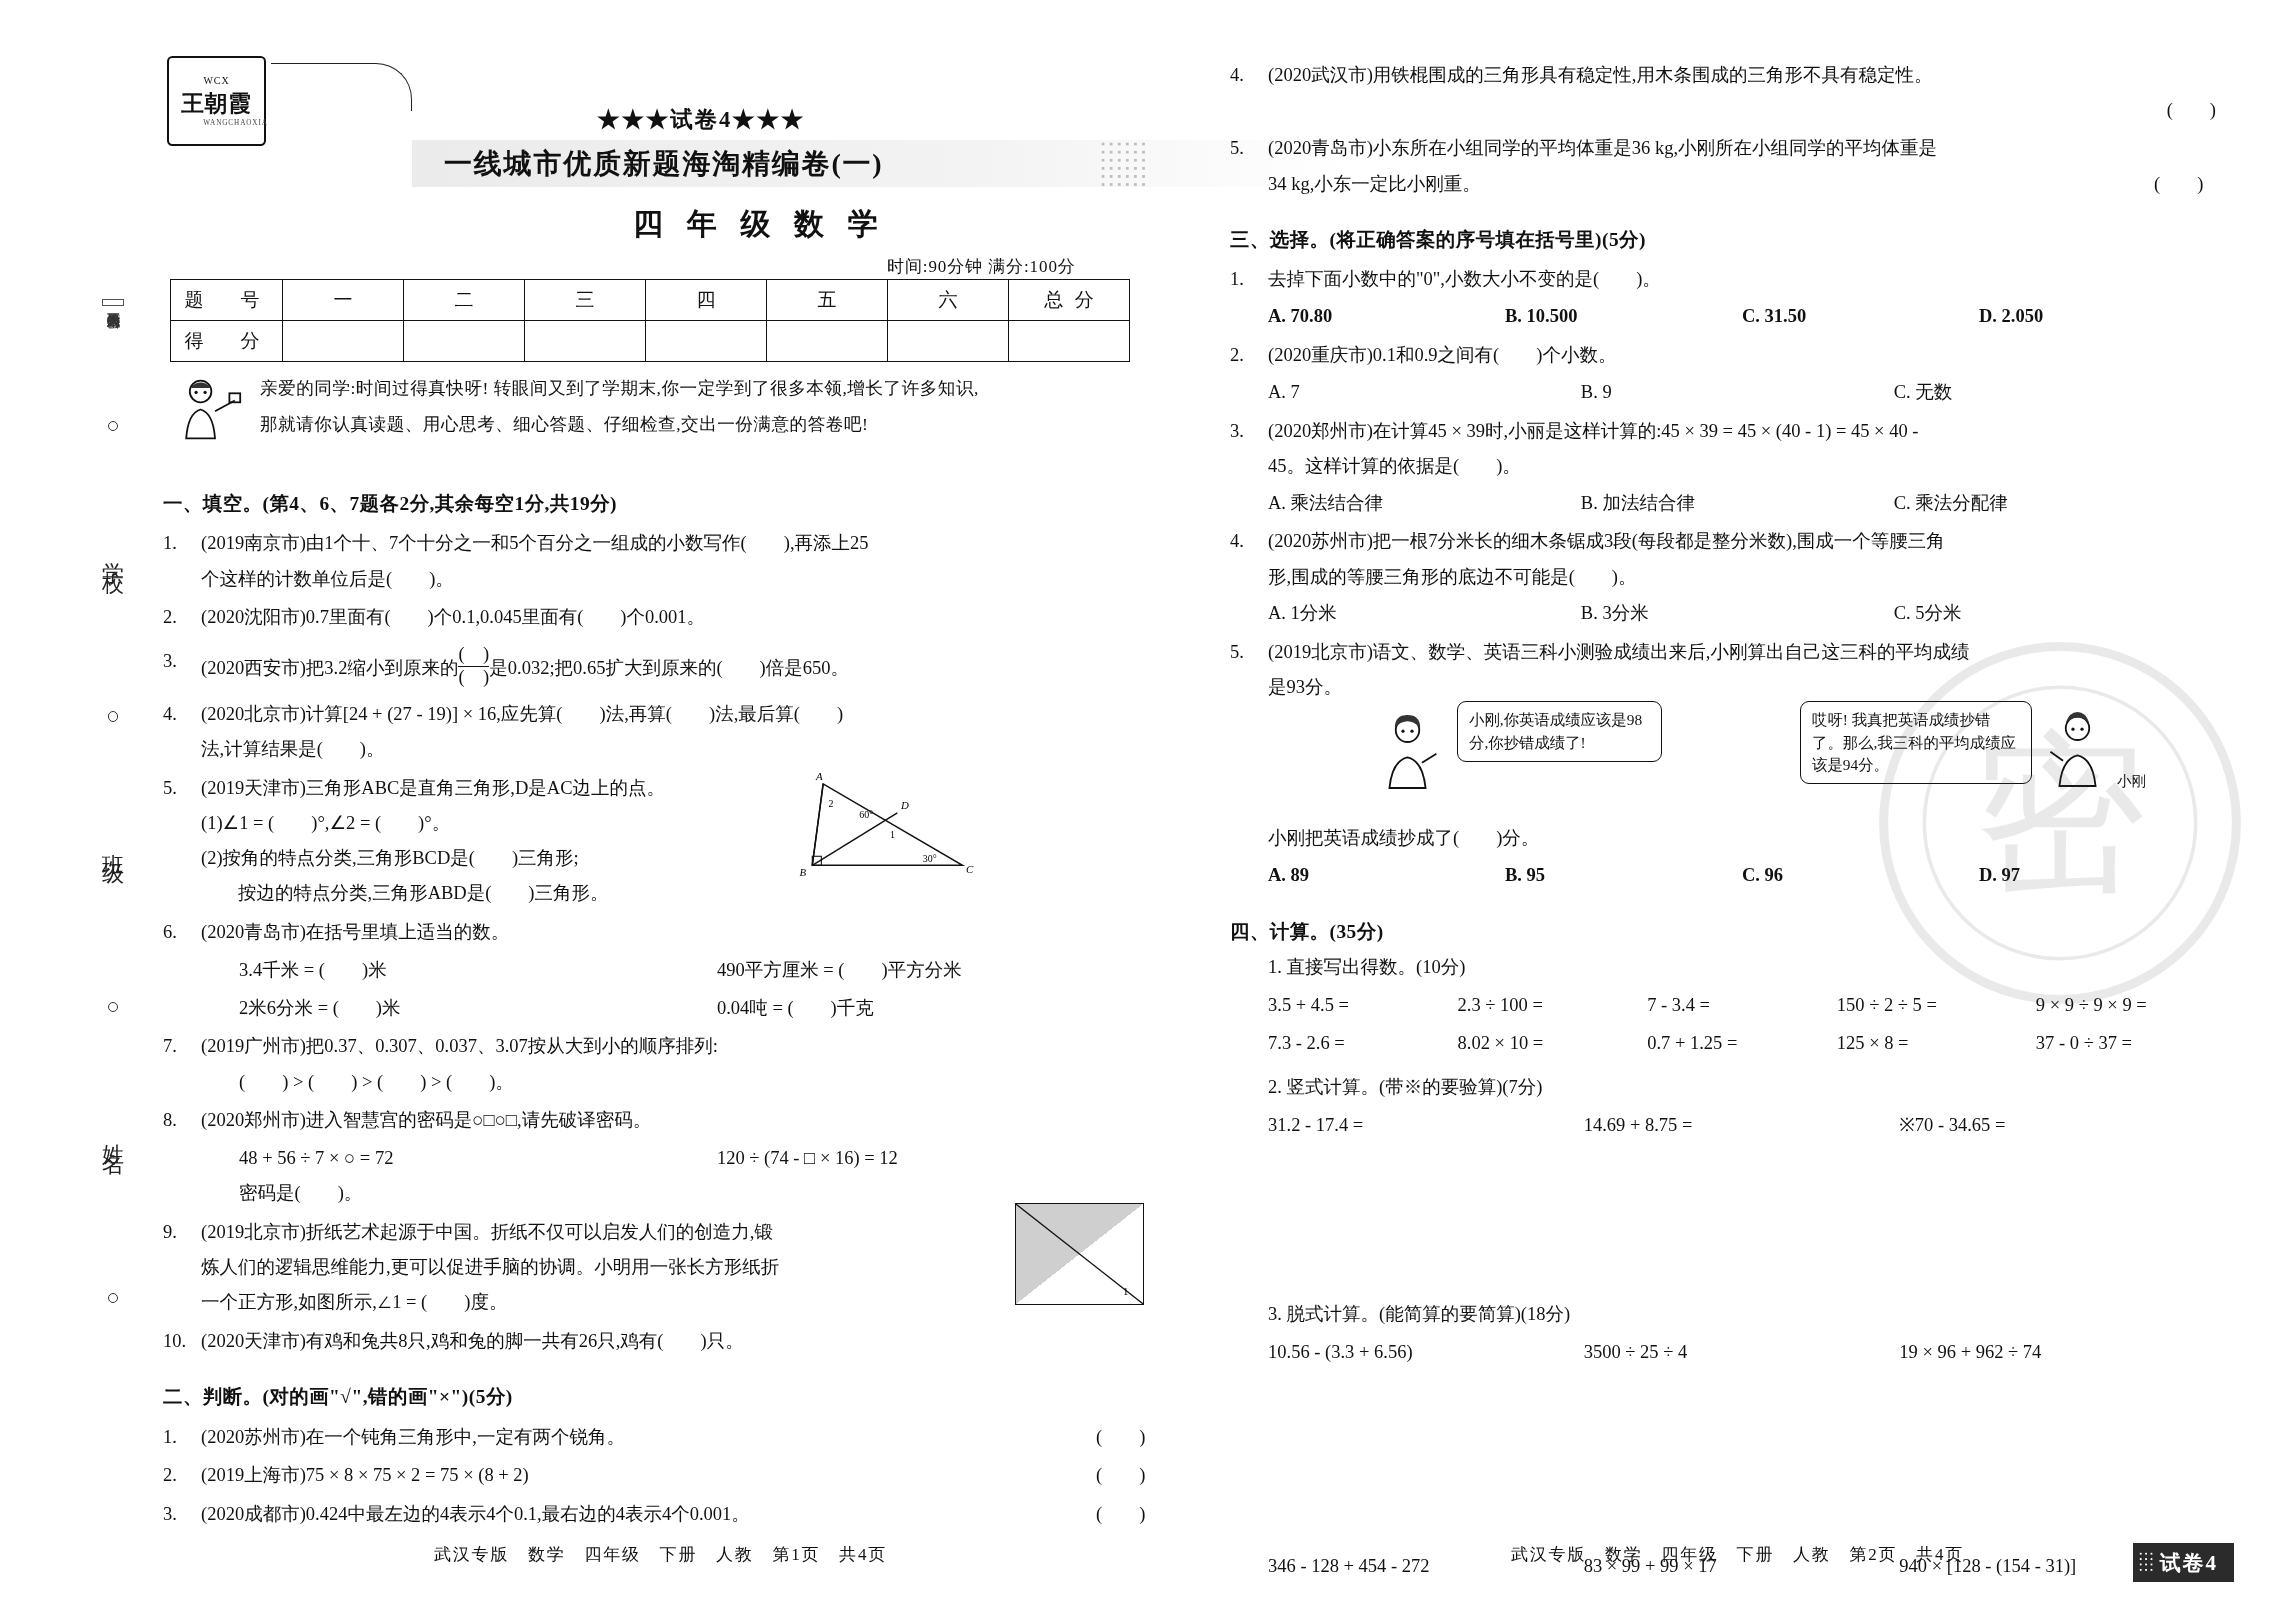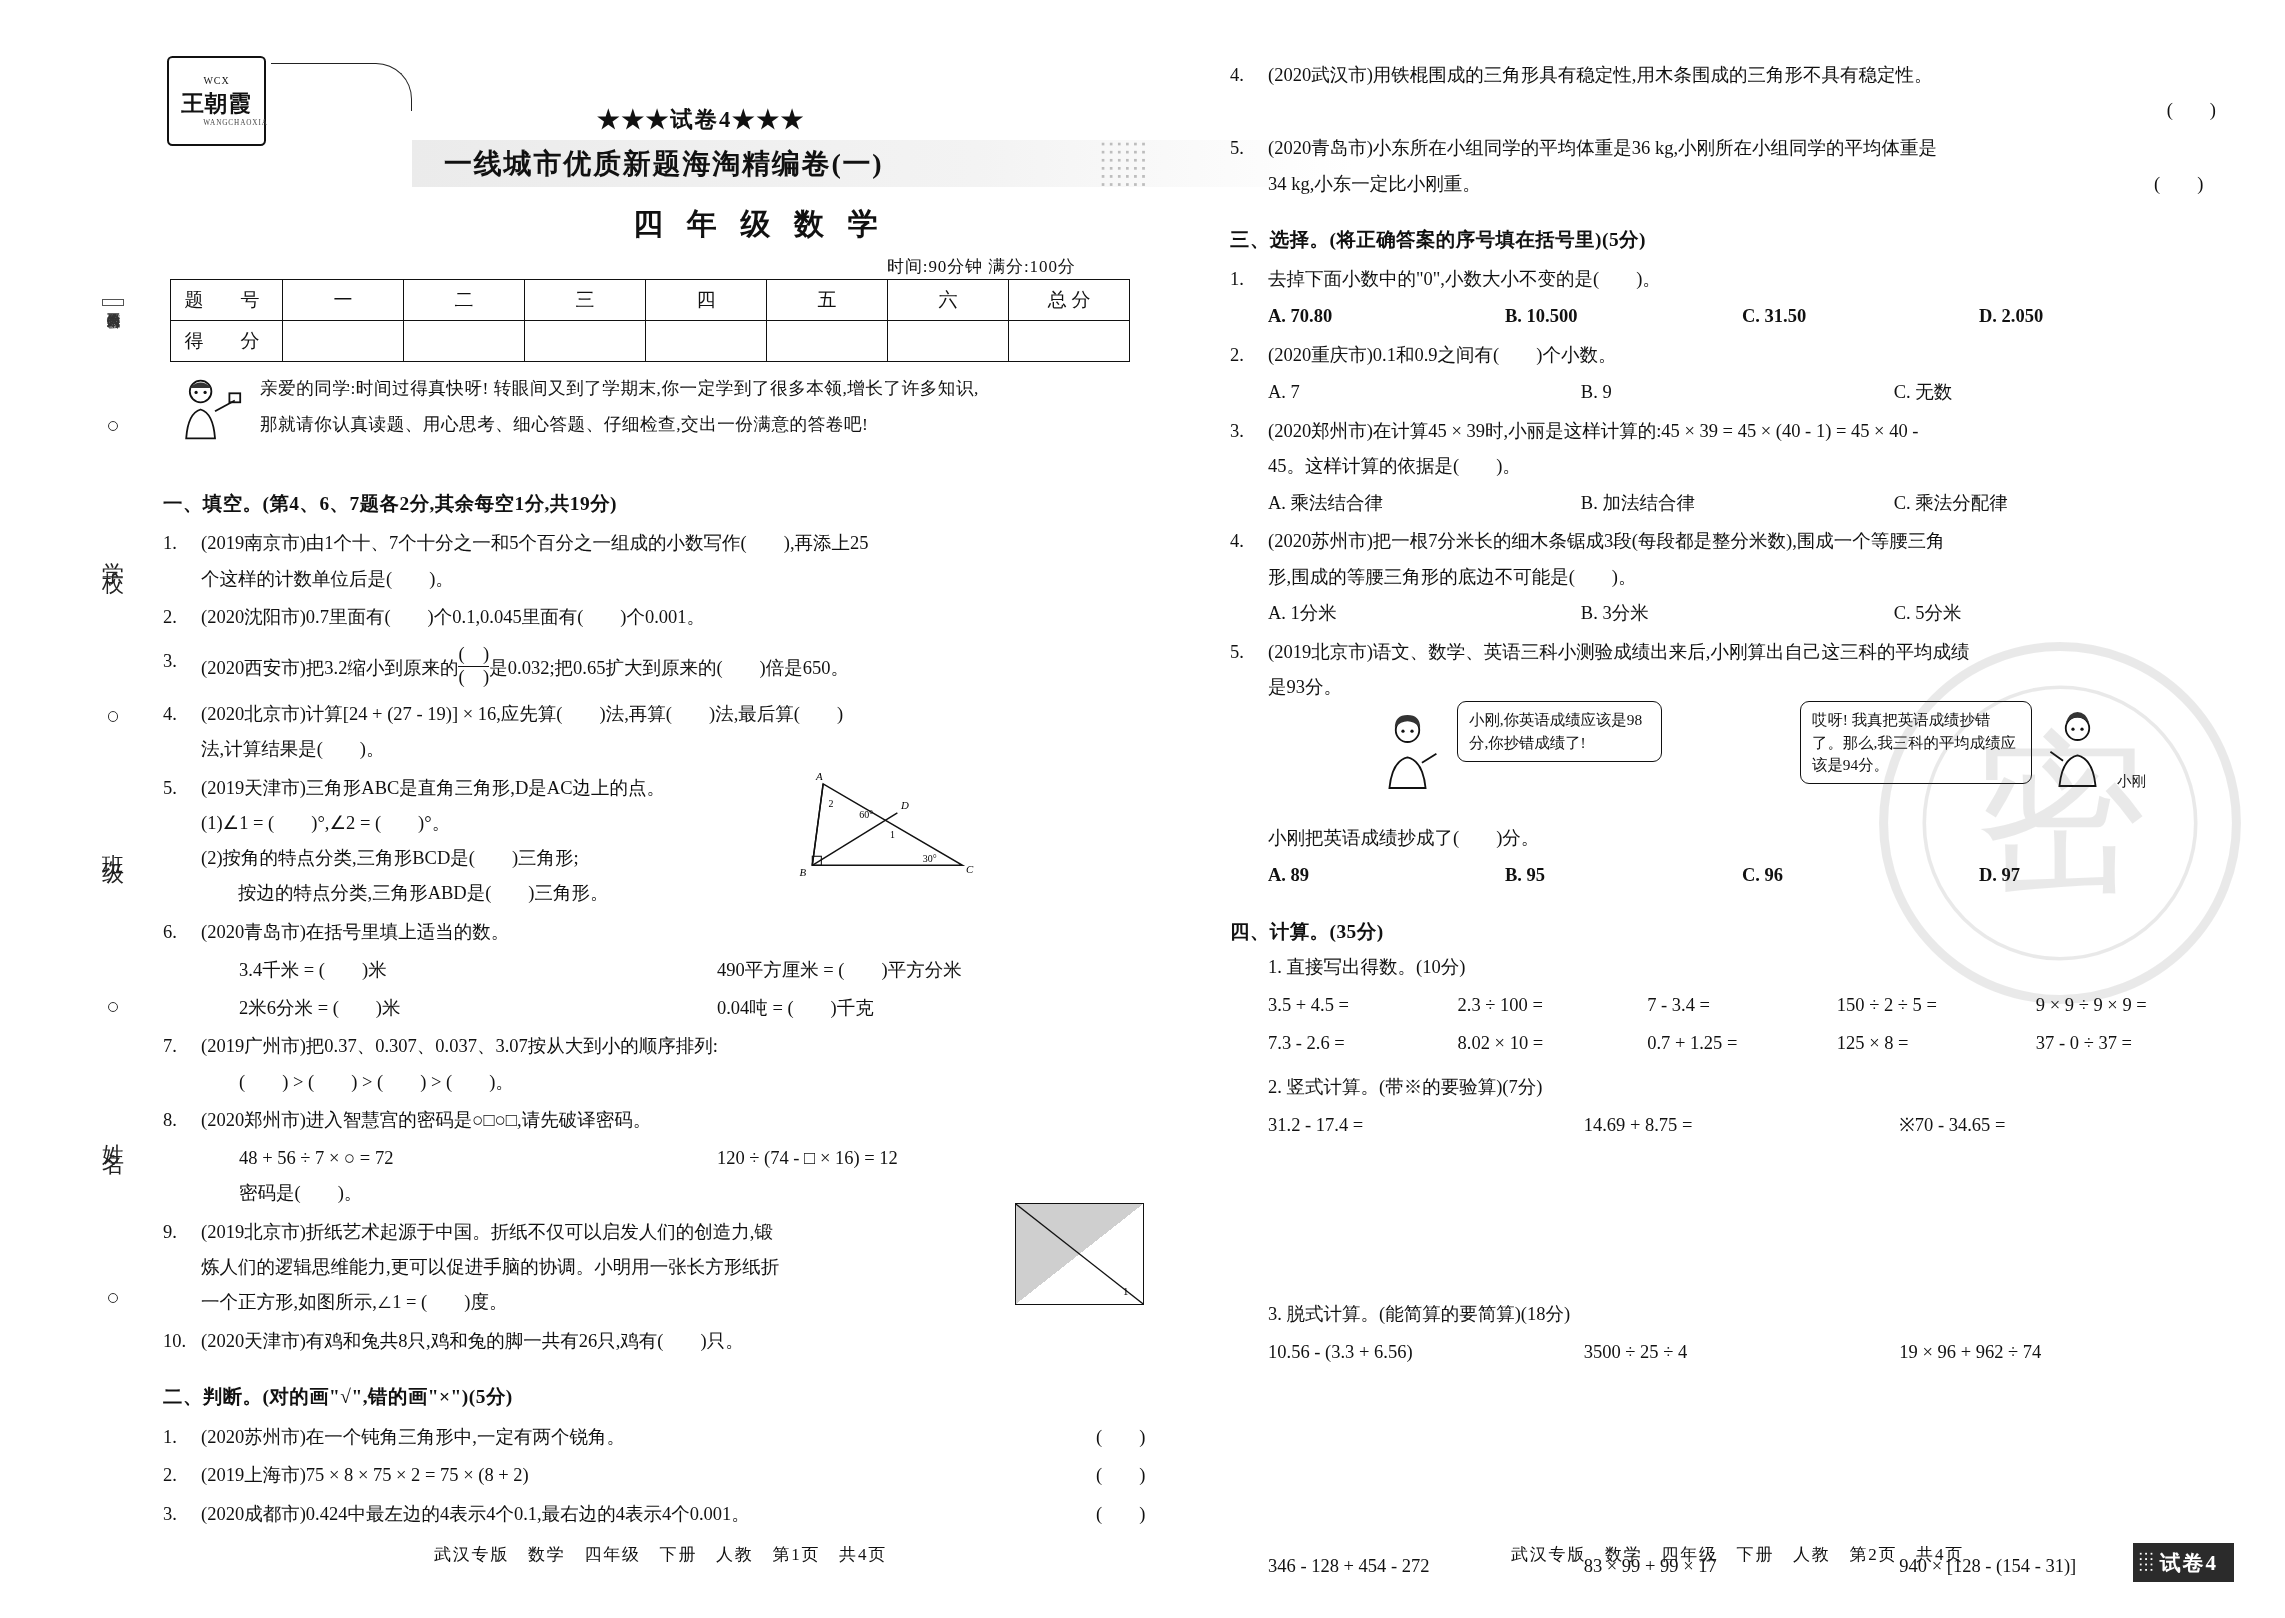--- a/index.html
+++ b/index.html
@@ -76,21 +76,21 @@
   .exam-meta {
     position:absolute; left:887px; top:255px; font-size:17px; letter-spacing:0.9px;
   }
 
   
   table.score {
     position:absolute; left:170px; top:279px;
     border-collapse:collapse; font-size:19px;
   }
   table.score td {
-    border:1.4px solid #111; height:38px; text-align:center;
+    border:1.4px solid #111; height:38px; text-align:center;font-family:Liberation Mono, monospace;
   }
   table.score td.lbl { width:109px; letter-spacing:9px; }
   table.score td.cell{ width:118px; }
 
   
   .greet { position:absolute; left:170px; top:373px; width:986px; }
   .greet .mascot {
     position:absolute; left:0; top:1.8px; width:72px; height:69px;
   }
   .greet p {

